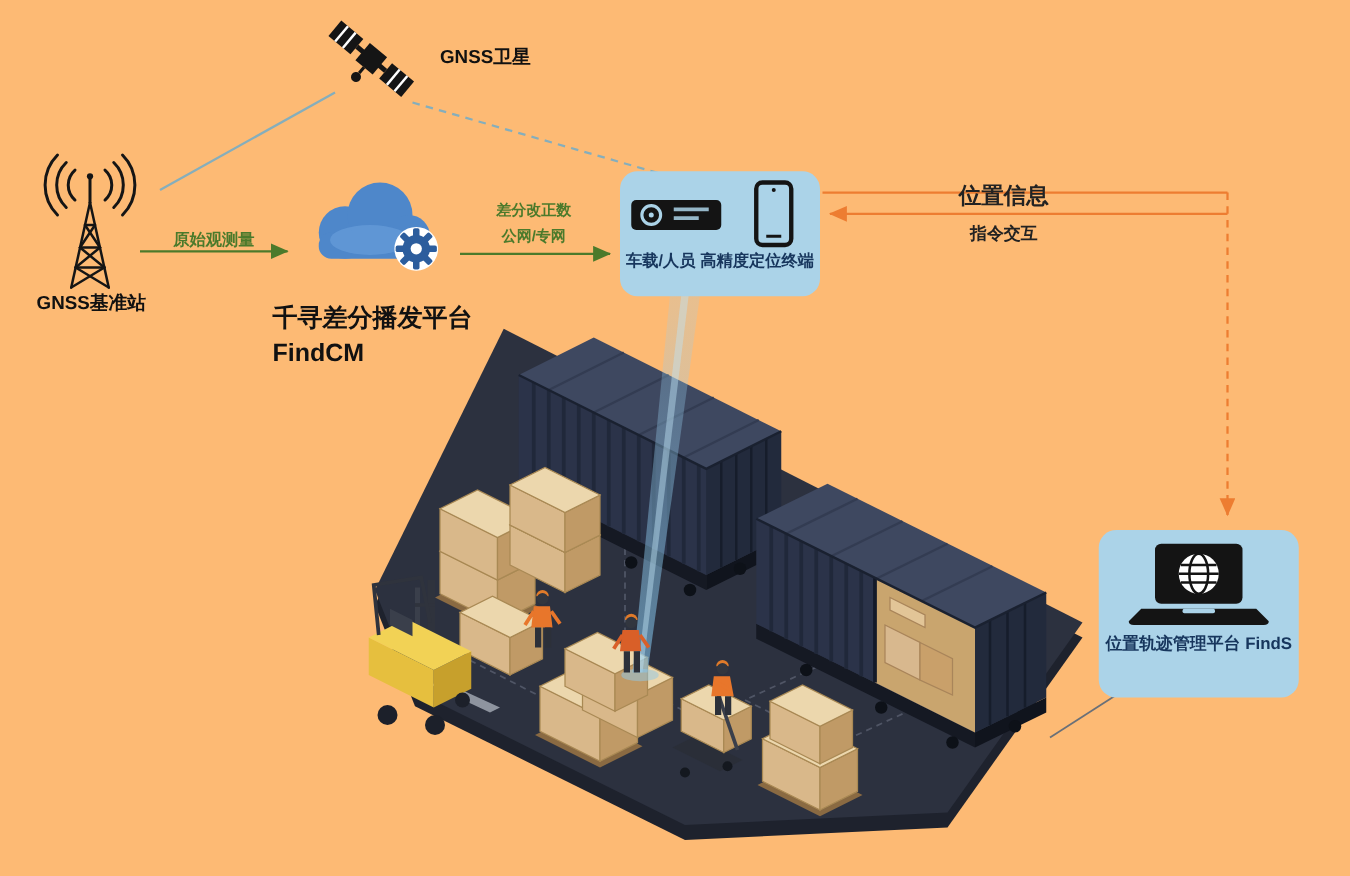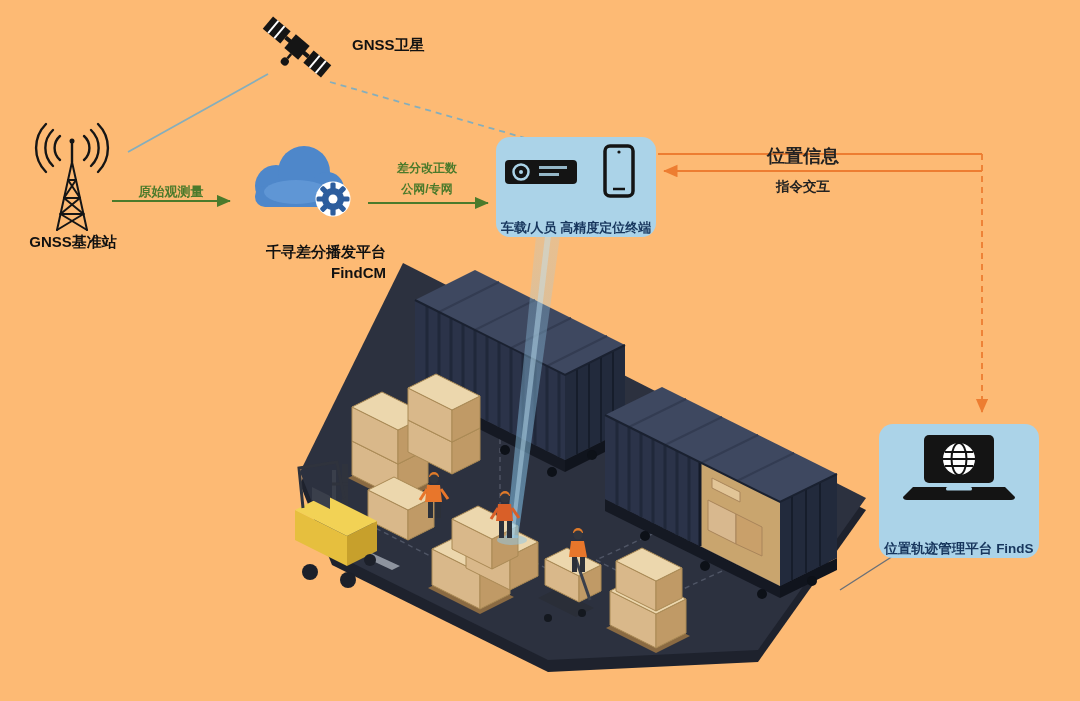--- a/index.html
+++ b/index.html
@@ -5,28 +5,28 @@
   html,body{margin:0;padding:0;background:#fff;}
   .stage{
     position:relative;width:1080px;height:701px;background:#fdba74;
     font-family:"Liberation Sans", sans-serif;overflow:hidden;
   }
   .layer{position:absolute;left:0;top:0;width:1080px;height:701px;}
   .label{position:absolute;color:#111;font-weight:bold;white-space:nowrap;}
   .label .line{display:block;white-space:nowrap;}
   .sat-label{left:352px;top:36px;font-size:15px;}
   .base-label{left:10px;top:233px;width:126px;text-align:center;font-size:15px;}
-  .cloud-label{left:218px;top:241px;width:168px;text-align:right;font-size:15px;line-height:1.4;}
+  .cloud-label{left:218px;top:241px;width:168px;text-align:left;font-size:20px;line-height:1.4;}
   .flow-raw{left:114px;top:183px;width:114px;text-align:center;color:#4b7a2b;font-size:13px;}
   .flow-corr{left:364px;top:158px;width:126px;text-align:center;color:#4b7a2b;font-size:12px;line-height:1.75;}
   .flow-pos{left:742px;top:144px;width:122px;text-align:center;font-size:18px;color:#222;}
   .flow-cmd{left:742px;top:178px;width:122px;text-align:center;font-size:13.5px;color:#222;}
   .panel{
     position:absolute;background:#abd3e8;border-radius:14px;
-    display:flex;flex-direction:column;align-items:center;justify-content:space-between;
+    display:flex;flex-direction:column;align-items:center;
   }
   .terminal-panel{left:496px;top:137px;width:160px;height:100px;padding-top:5px;box-sizing:border-box;}
   .finds-panel{left:879px;top:424px;width:160px;height:134px;padding-top:10px;box-sizing:border-box;}
   .panel-text{color:#17365d;font-weight:bold;text-align:center;line-height:1.3;}
   .terminal-panel .panel-text{font-size:13px;margin-top:1px;}
   .finds-panel .panel-text{font-size:13.5px;margin-top:4px;}
 </style>
 </head>
 <body>
 

